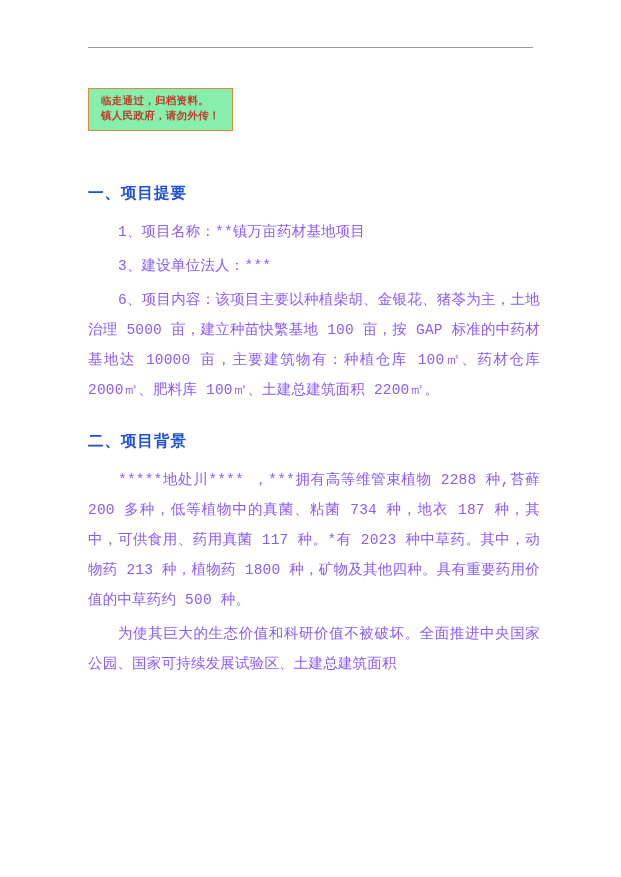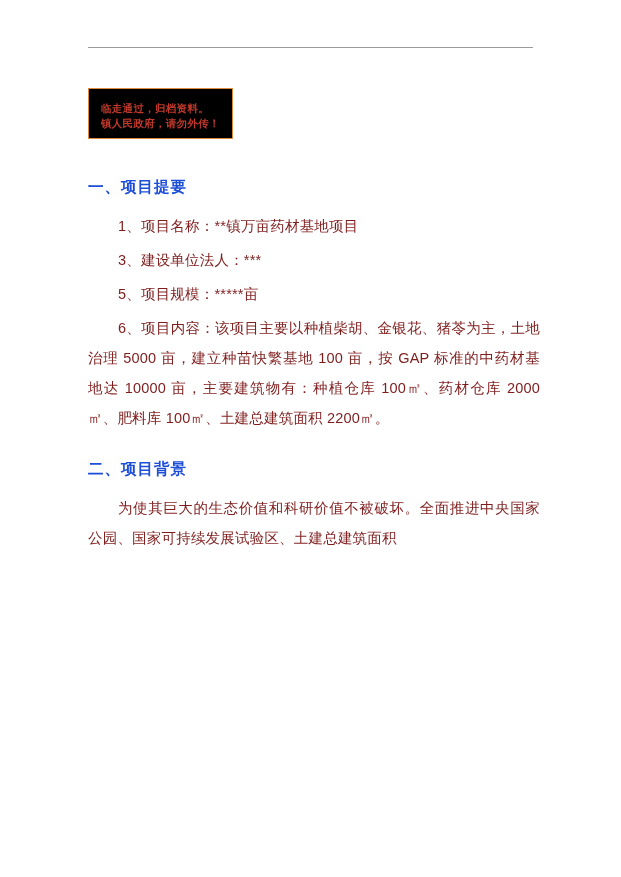--- a/index.html
+++ b/index.html
@@ -27,24 +27,24 @@
     border-top: 1px solid #9a9a9a;
   }
   .content {
     position: absolute;
     left: 88px;
     top: 88px;
     width: 452px;
   }
   .notice-box {
     display: inline-block;
-    background: #000000;
+    background: #86efac;
     border: 1px solid #e08a3c;
-    padding: 12px 12px 7px 12px;
-    margin-bottom: 34px;
+    padding: 4px 12px 7px 12px;
+    margin-bottom: 48px;
   }
   .notice-line {
     font-family: "DejaVu Sans", "Liberation Sans", sans-serif;
     font-size: 10.5px;
     font-weight: bold;
     color: #c0392b;
     line-height: 15px;
     letter-spacing: 0.3px;
     white-space: nowrap;
   }
@@ -54,23 +54,23 @@
     font-weight: bold;
     color: #1d4ed8;
     margin: 0 0 10px 0;
     letter-spacing: 1px;
     line-height: 28px;
   }
   .section-gap {
     margin-top: 22px;
   }
   p.para {
-    font-family: Liberation Sans, sans-serif;
+    font-family: Liberation Mono, monospace;
     font-size: 14.5px;
-    color: #7f1d1d;
+    color: #8b5cf6;
     margin: 0 0 4px 0;
     line-height: 30px;
     text-align: justify;
     letter-spacing: 0.2px;
   }
   p.indent {
     text-indent: 30px;
   }
   p.list-item {
     text-indent: 30px;
@@ -90,23 +90,23 @@
 
     <div class="notice-box">
       <div class="notice-line">临走通过，归档资料。</div>
       <div class="notice-line">镇人民政府，请勿外传！</div>
     </div>
 
     <div class="block">
       <h2 class="section-title">一、项目提要</h2>
       <p class="para list-item">1、项目名称：**镇万亩药材基地项目</p>
       <p class="para list-item">3、建设单位法人：***</p>
-      <p class="para list-item">5、项目规模：*****亩</p>
       <p class="para list-item">6、项目内容：该项目主要以种植柴胡、金银花、猪苓为主，土地治理 5000 亩，建立种苗快繁基地 100 亩，按 GAP 标准的中药材基地达 10000 亩，主要建筑物有：种植仓库 100㎡、药材仓库 2000㎡、肥料库 100㎡、土建总建筑面积 2200㎡。</p>
     </div>
 
     <div class="block section-gap">
       <h2 class="section-title">二、项目背景</h2>
+      <p class="para indent">*****地处川****  ，***拥有高等维管束植物 2288 种,苔藓 200 多种，低等植物中的真菌、粘菌 734 种，地衣 187 种，其中，可供食用、药用真菌 117 种。*有 2023 种中草药。其中，动物药 213 种，植物药 1800 种，矿物及其他四种。具有重要药用价值的中草药约 500 种。</p>
       <p class="para indent">为使其巨大的生态价值和科研价值不被破坏。全面推进中央国家公园、国家可持续发展试验区、土建总建筑面积</p>
     </div>
 
   </div>
 </div>
 
 </body></html>

